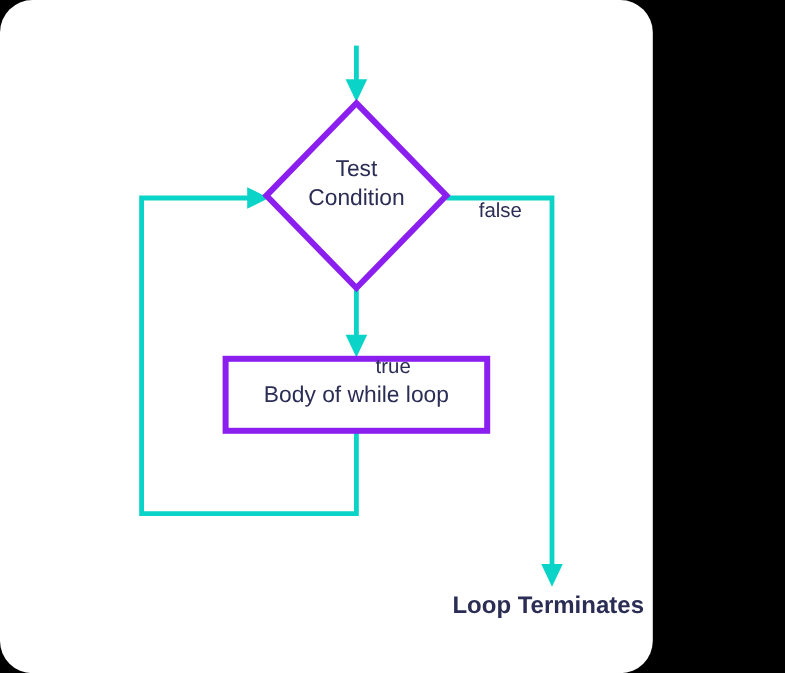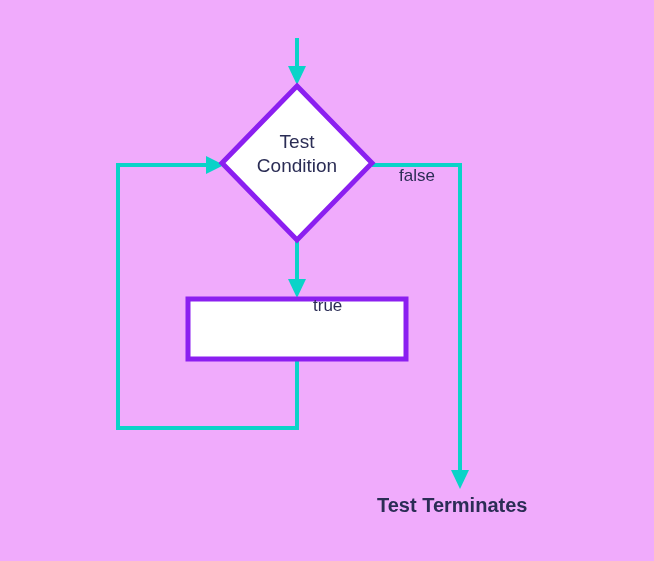--- a/index.html
+++ b/index.html
@@ -8,23 +8,24 @@
     background: #000000;
   }
   body {
     width: 654px;
     height: 561px;
     overflow: hidden;
     font-family: "Liberation Sans", sans-serif;
   }
   #flowchart-canvas {
     position: relative;
-    width: 654px;
+    width: 544px;
     height: 561px;
-    background: #f0abfc;
+    background: #ffffff;
+    border-radius: 27px;
   }
   #flow-svg {
     position: absolute;
     top: 0;
     left: 0;
     width: 654px;
     height: 561px;
   }
   .node-label {
     position: absolute;
@@ -103,20 +104,21 @@
 
     <polygon points="297,86 372,163 297,240 222,163" fill="#ffffff" stroke="#8b1ff0" stroke-width="5" stroke-linejoin="miter"></polygon>
 
     <rect x="188" y="299" width="218" height="60" fill="#ffffff" stroke="#8b1ff0" stroke-width="5"></rect>
 
   </svg>
 
   <div class="node-label" id="decision-label">Test
 Condition</div>
 
+  <div class="node-label" id="process-label">Body of while loop</div>
 
   <div class="edge-label" id="label-false">false</div>
 
   <div class="edge-label" id="label-true">true</div>
 
-  <div id="label-terminates">Test Terminates</div>
+  <div id="label-terminates">Loop Terminates</div>
 
 </div>
 
 </body></html>

